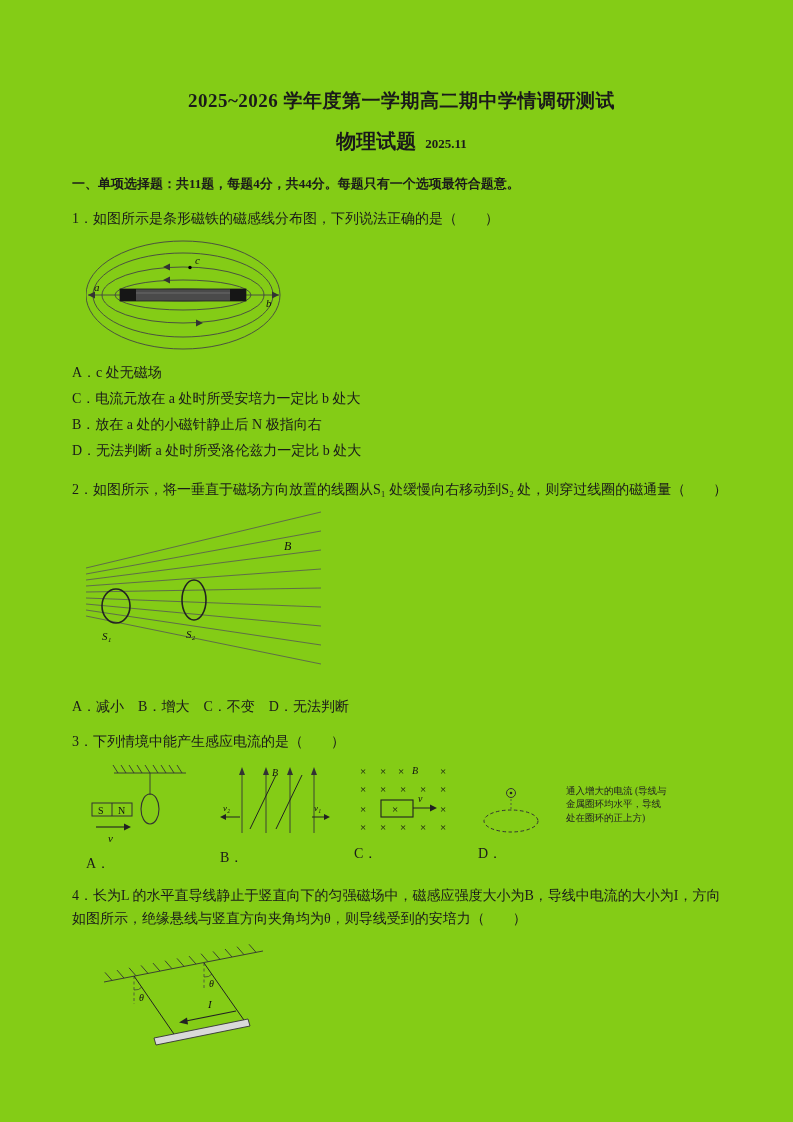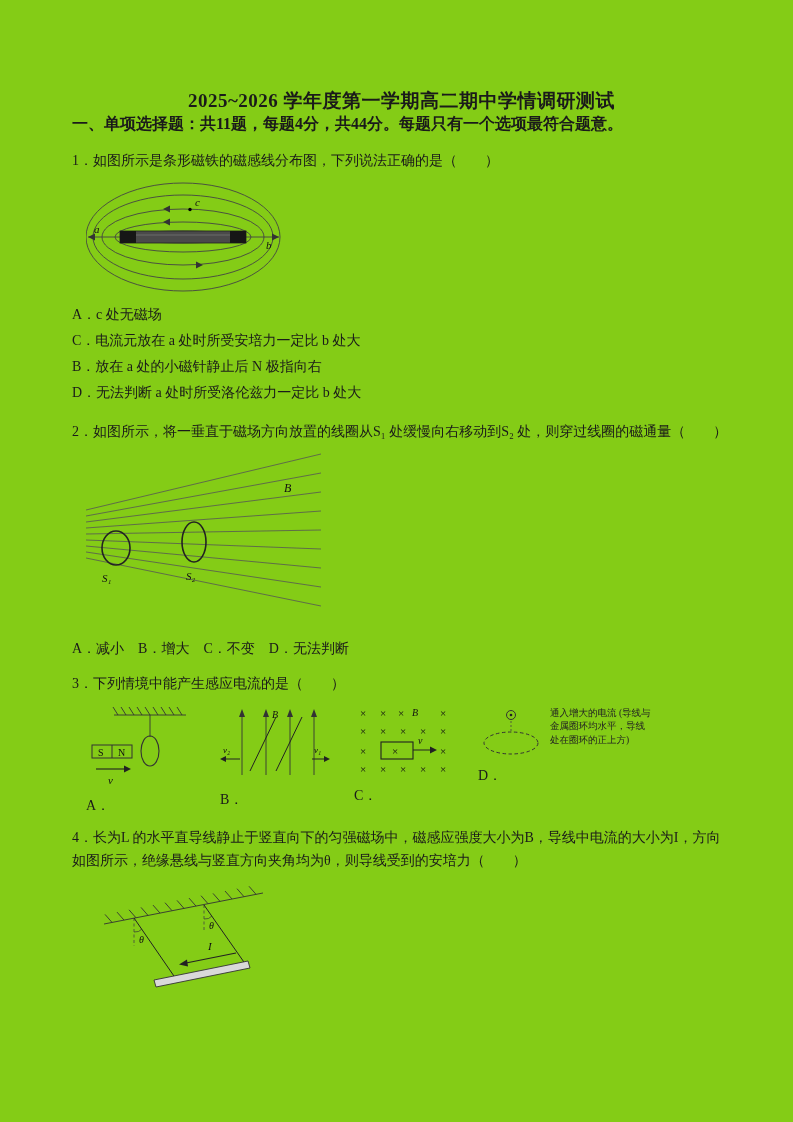--- a/index.html
+++ b/index.html
@@ -24,21 +24,22 @@
   }
   .subtitle {
     text-align:center;
     font-size:20px;
     font-weight:bold;
     margin-top:14px;
   }
   .subtitle .date { font-size:13px; margin-left:4px; }
   .section-heading {
     font-weight:bold;
-    font-size:16px;
+    font-size:13px;
+    margin-top:20px;
   }
   .stem {
     font-size:14px;
     line-height:1.6;
     margin-top:15px;
   }
   .option {
     font-size:14px;
     line-height:26px;
   }
@@ -49,40 +50,44 @@
     display:flex;
     align-items:flex-start;
     gap:24px;
     margin:8px 0 0 14px;
   }
   .fig-col { display:flex; flex-direction:column; }
   .fig-col .abcd {
     font-size:14px;
     margin-top:6px;
   }
-  .figd-inner { display:flex; align-items:flex-start; gap:6px; }
+  .figd-inner { display:flex; align-items:flex-start; gap:22px;margin-top:20px; }
   .figd-caption {
     width:102px;
     font-size:9.5px;
     line-height:1.4;
     color:#222;
     margin-top:4px;
   }
   .q2-options {
     font-size:14px;
     margin-top:24px;
   }
 </style>
 </head>
 <body>
 
 <div class="page">
 
   <h1 class="title">2025~2026 学年度第一学期高二期中学情调研测试</h1>
 
+  <div class="subtitle">
+    <span>物理试题</span>
+    <span class="date">2025.11</span>
+  </div>
 
   <div class="section-heading">一、单项选择题：共11题，每题4分，共44分。每题只有一个选项最符合题意。</div>
 
   <div>
     <p class="stem">1．如图所示是条形磁铁的磁感线分布图，下列说法正确的是（　　）</p>
 
     <div class="figure">
       <svg width="195" height="112" viewBox="0 0 195 112">
         <g stroke="#444" fill="none" stroke-width="0.9">
           <ellipse cx="97" cy="57" rx="58" ry="6"></ellipse>

